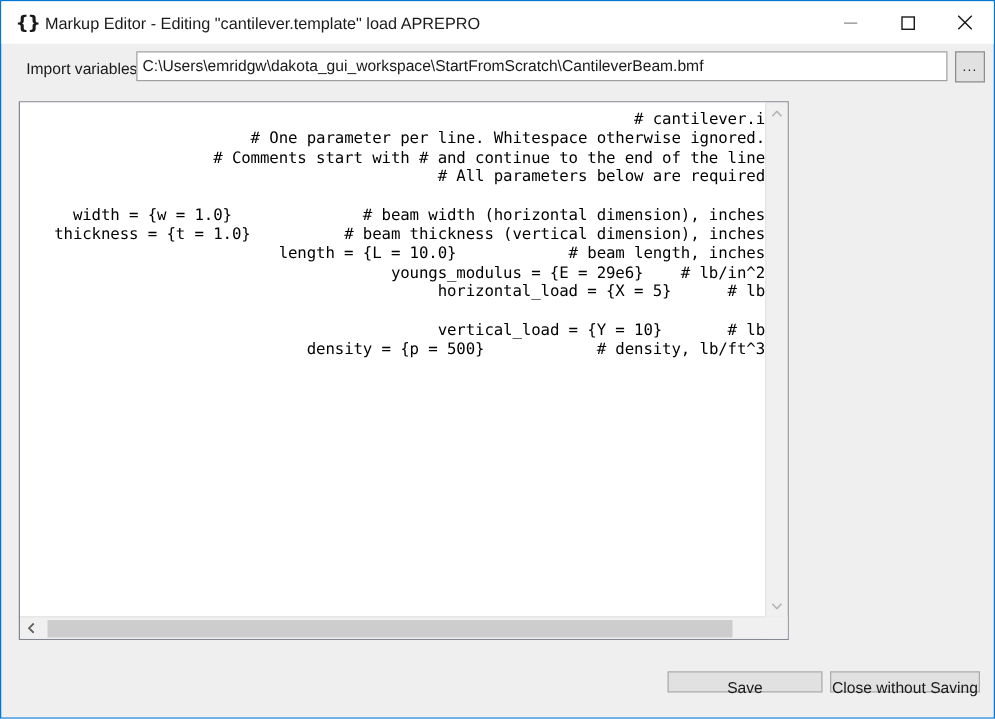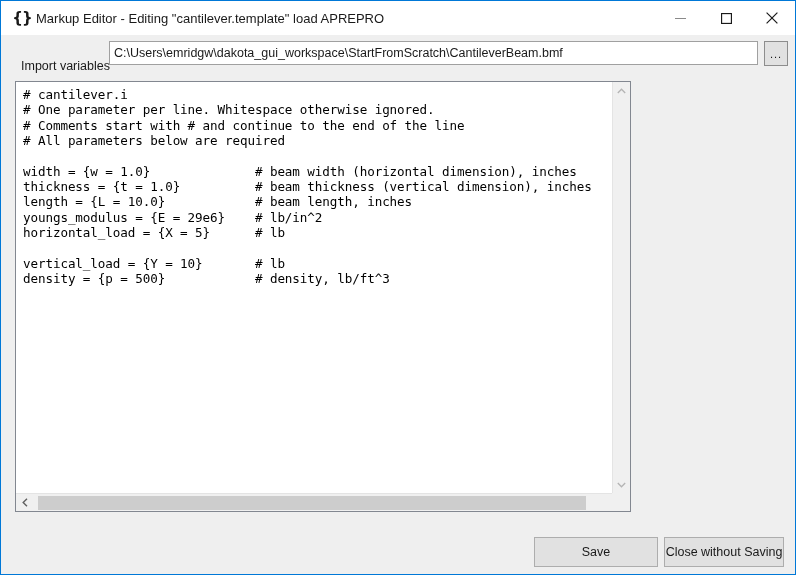--- a/index.html
+++ b/index.html
@@ -70,21 +70,21 @@
     position: absolute;
     left: 0;
     top: 34px;
     width: 796px;
     height: 40px;
     box-sizing: border-box;
   }
   .import-label {
     position: absolute;
     left: 20px;
-    top: 24px;
+    top: 13px;
     font-size: 12.5px;
     color: #1a1a1a;
     white-space: nowrap;
   }
   .import-field {
     position: absolute;
     left: 108px;
     top: 6px;
     width: 649px;
     height: 24px;
@@ -135,20 +135,21 @@
   }
   .code {
     margin: 0;
     padding: 5px 0 0 7px;
     font-family: "DejaVu Sans Mono", "Liberation Mono", monospace;
     font-size: 12.6px;
     line-height: 15.35px;
     color: #000000;
     white-space: pre;
     letter-spacing: -0.1px;
+    text-align: right;
   }
 
   
   .vscroll {
     position: absolute;
     right: 0;
     top: 0;
     width: 18px;
     bottom: 18px;
     background: #f0f0f0;
@@ -249,21 +250,21 @@
     content: "";
     position: absolute;
     left: 1px; top: 1px; right: 1px; bottom: 1px;
     border: 1px dotted #2a2a2a;
     pointer-events: none;
   }
 
   
   .bottom-btn {
     position: absolute;
-    height: 30px;
+    height: 17px;
     box-sizing: border-box;
     background: #e1e1e1;
     border: 1px solid #adadad;
     font-family: "Liberation Sans", sans-serif;
     font-size: 12.5px;
     color: #1a1a1a;
     padding: 0;
     text-align: center;
     line-height: 24px;
     white-space: nowrap;

